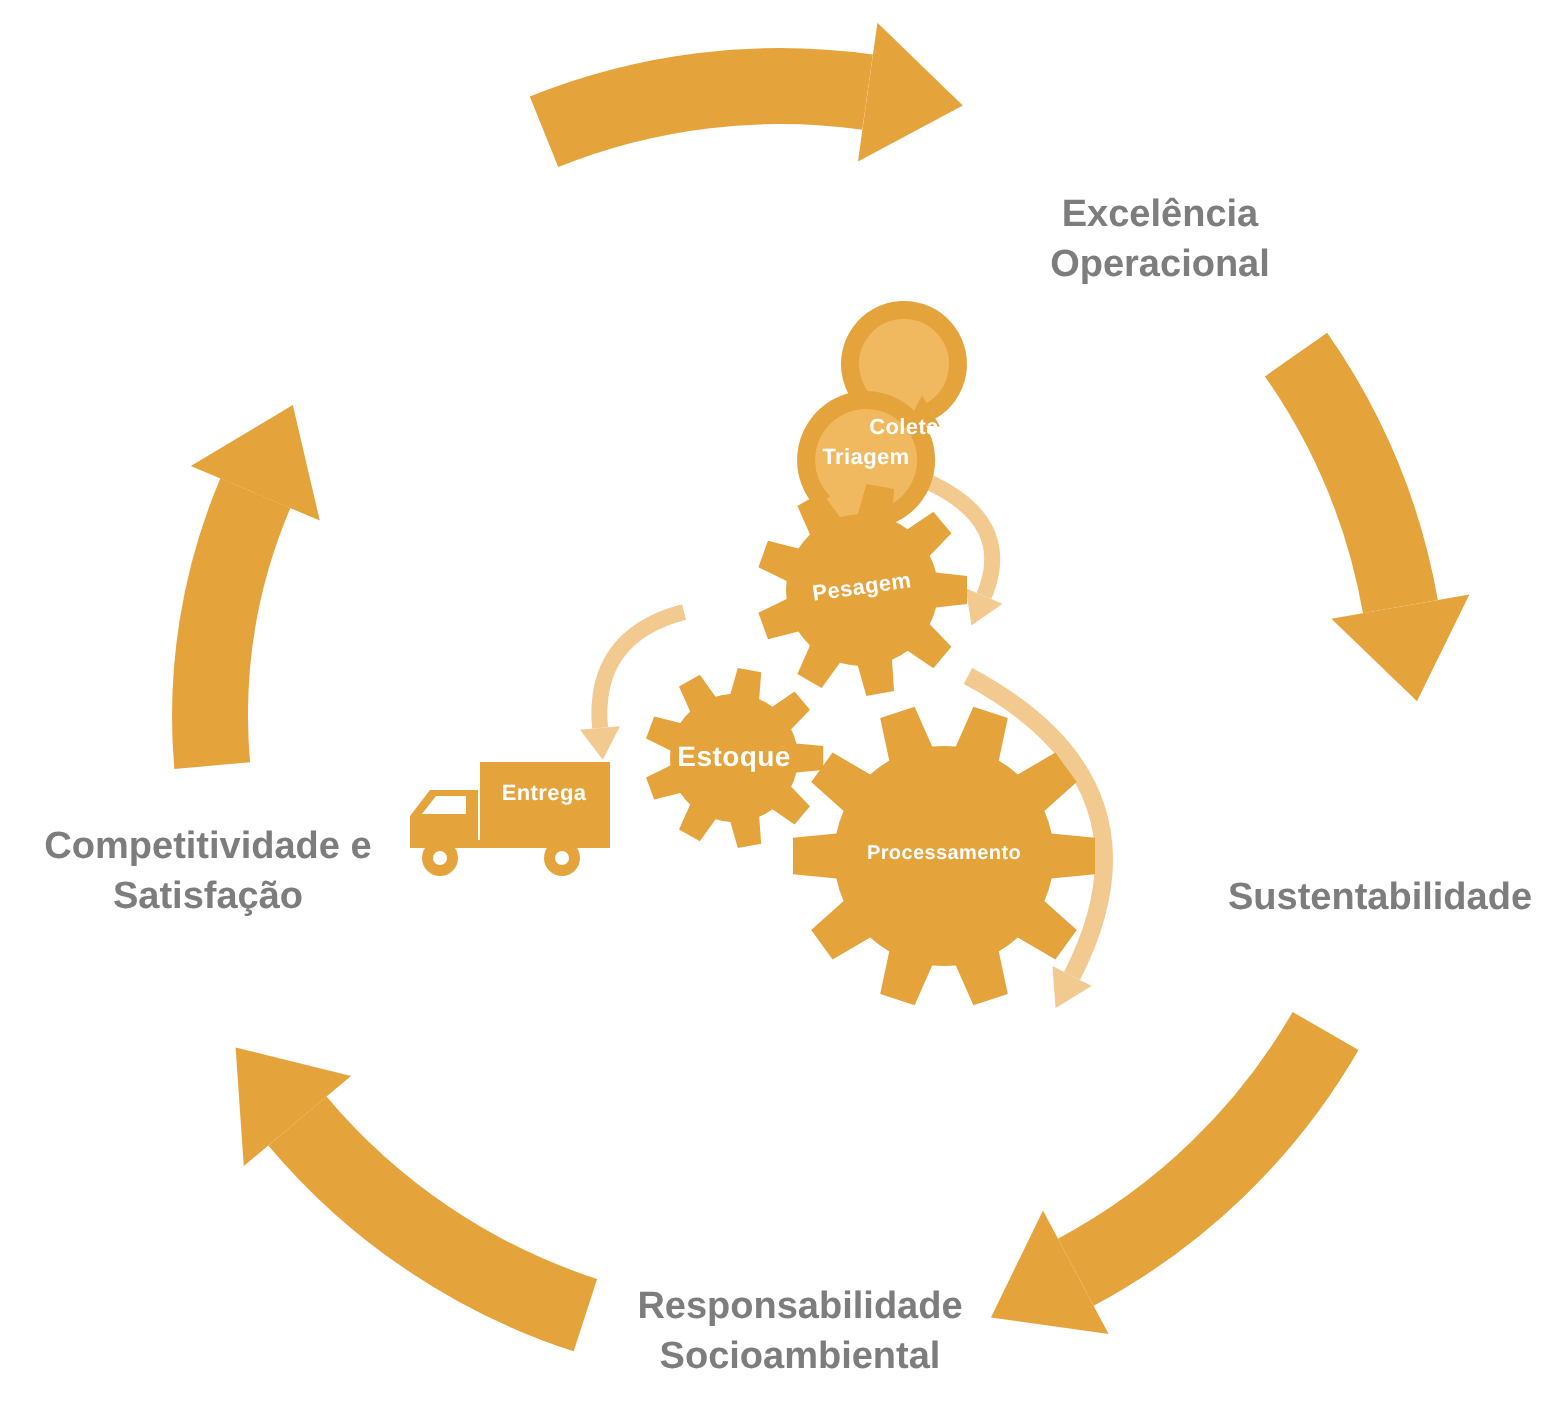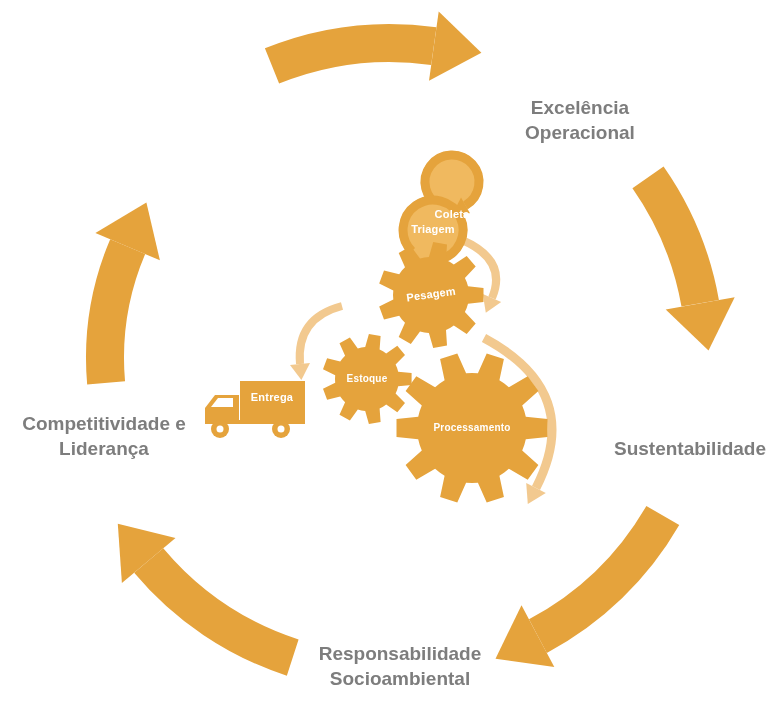--- a/index.html
+++ b/index.html
@@ -88,23 +88,23 @@
     <div>Sustentabilidade</div>
   </div>
 
   <div class="outer-label" style="left:400px; top:666px;">
     <div>Responsabilidade</div>
     <div>Socioambiental</div>
   </div>
 
   <div class="outer-label" style="left:104px; top:436px;">
     <div>Competitividade e</div>
-    <div>Liderança</div>
+    <div>Satisfação</div>
   </div>
 
   <div class="step-label" style="left:452px; top:181px; font-size:11px;margin-top:33px;">Coleta</div>
   <div class="step-label" style="left:433px; top:229px; font-size:11px;">Triagem</div>
   <div class="step-label rotated" style="left:431px; top:294px; font-size:11px;">Pesagem</div>
-  <div class="step-label" style="left:367px; top:378px; font-size:10px;">Estoque</div>
+  <div class="step-label" style="left:367px; top:378px; font-size:14px;">Estoque</div>
   <div class="step-label" style="left:472px; top:427px; font-size:10px;">Processamento</div>
   <div class="step-label" style="left:272px; top:397px; font-size:11px;">Entrega</div>
 
 </div>
 
 </body></html>

